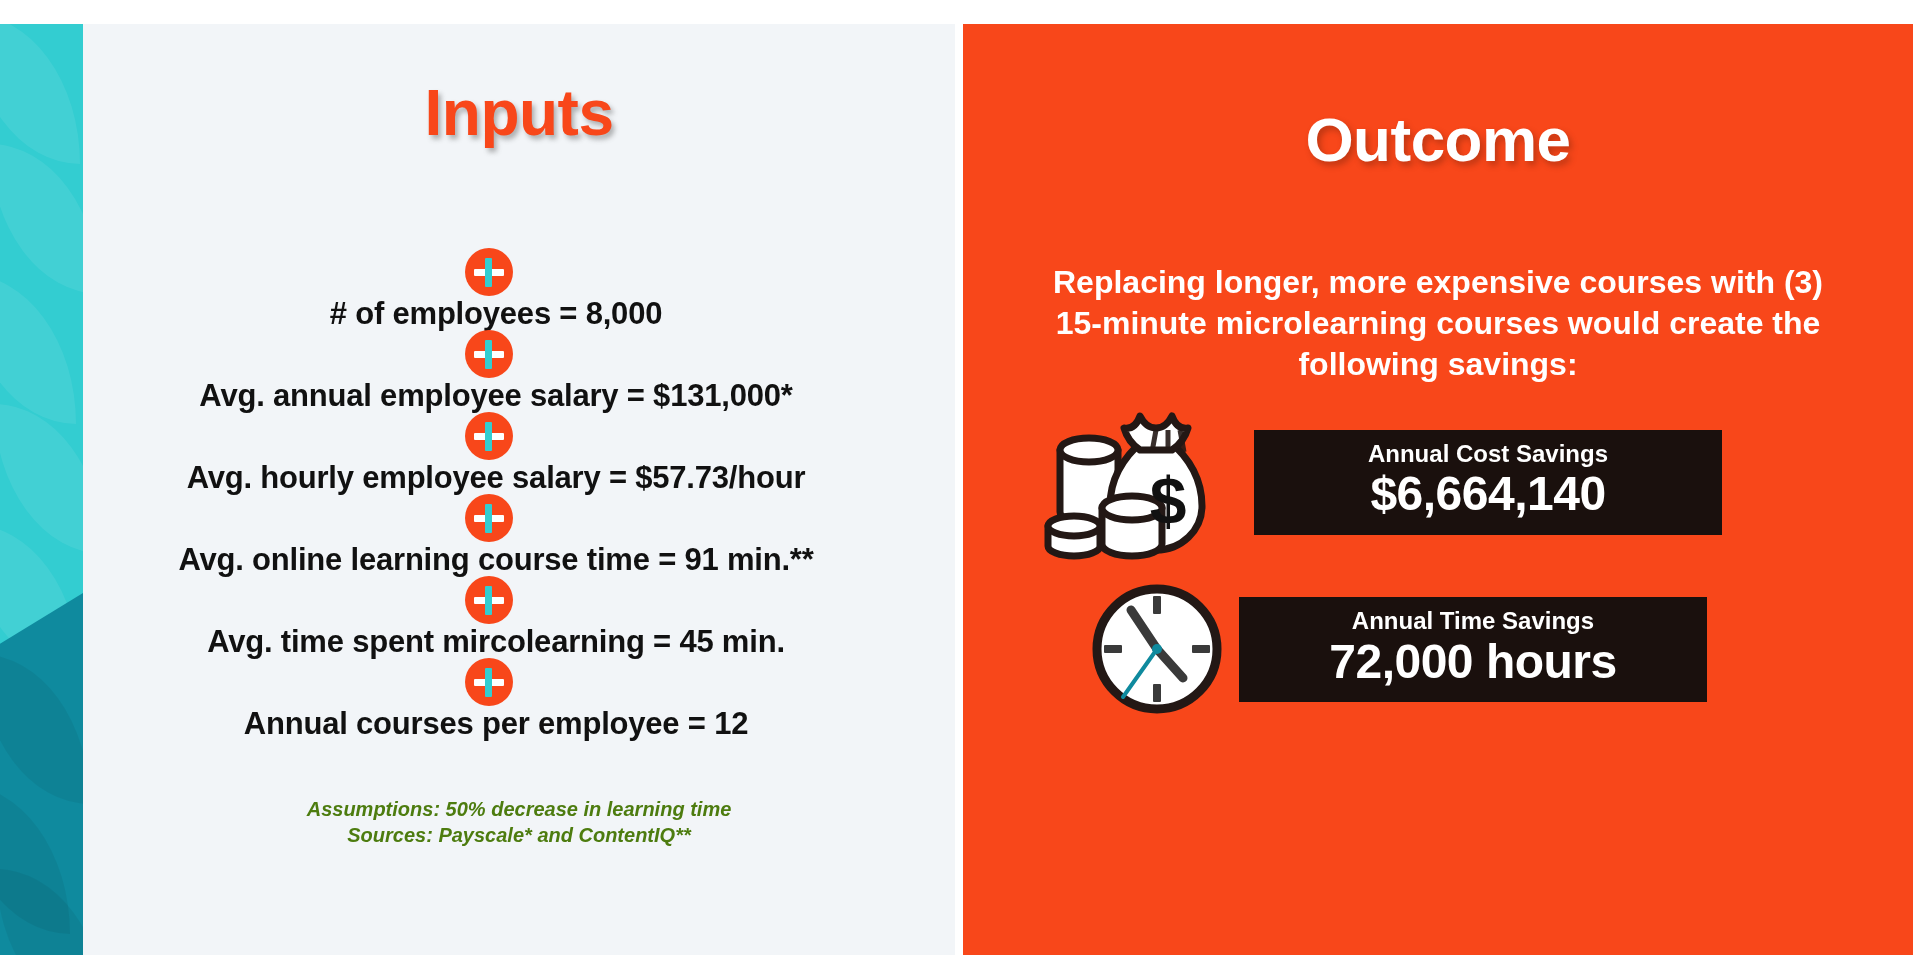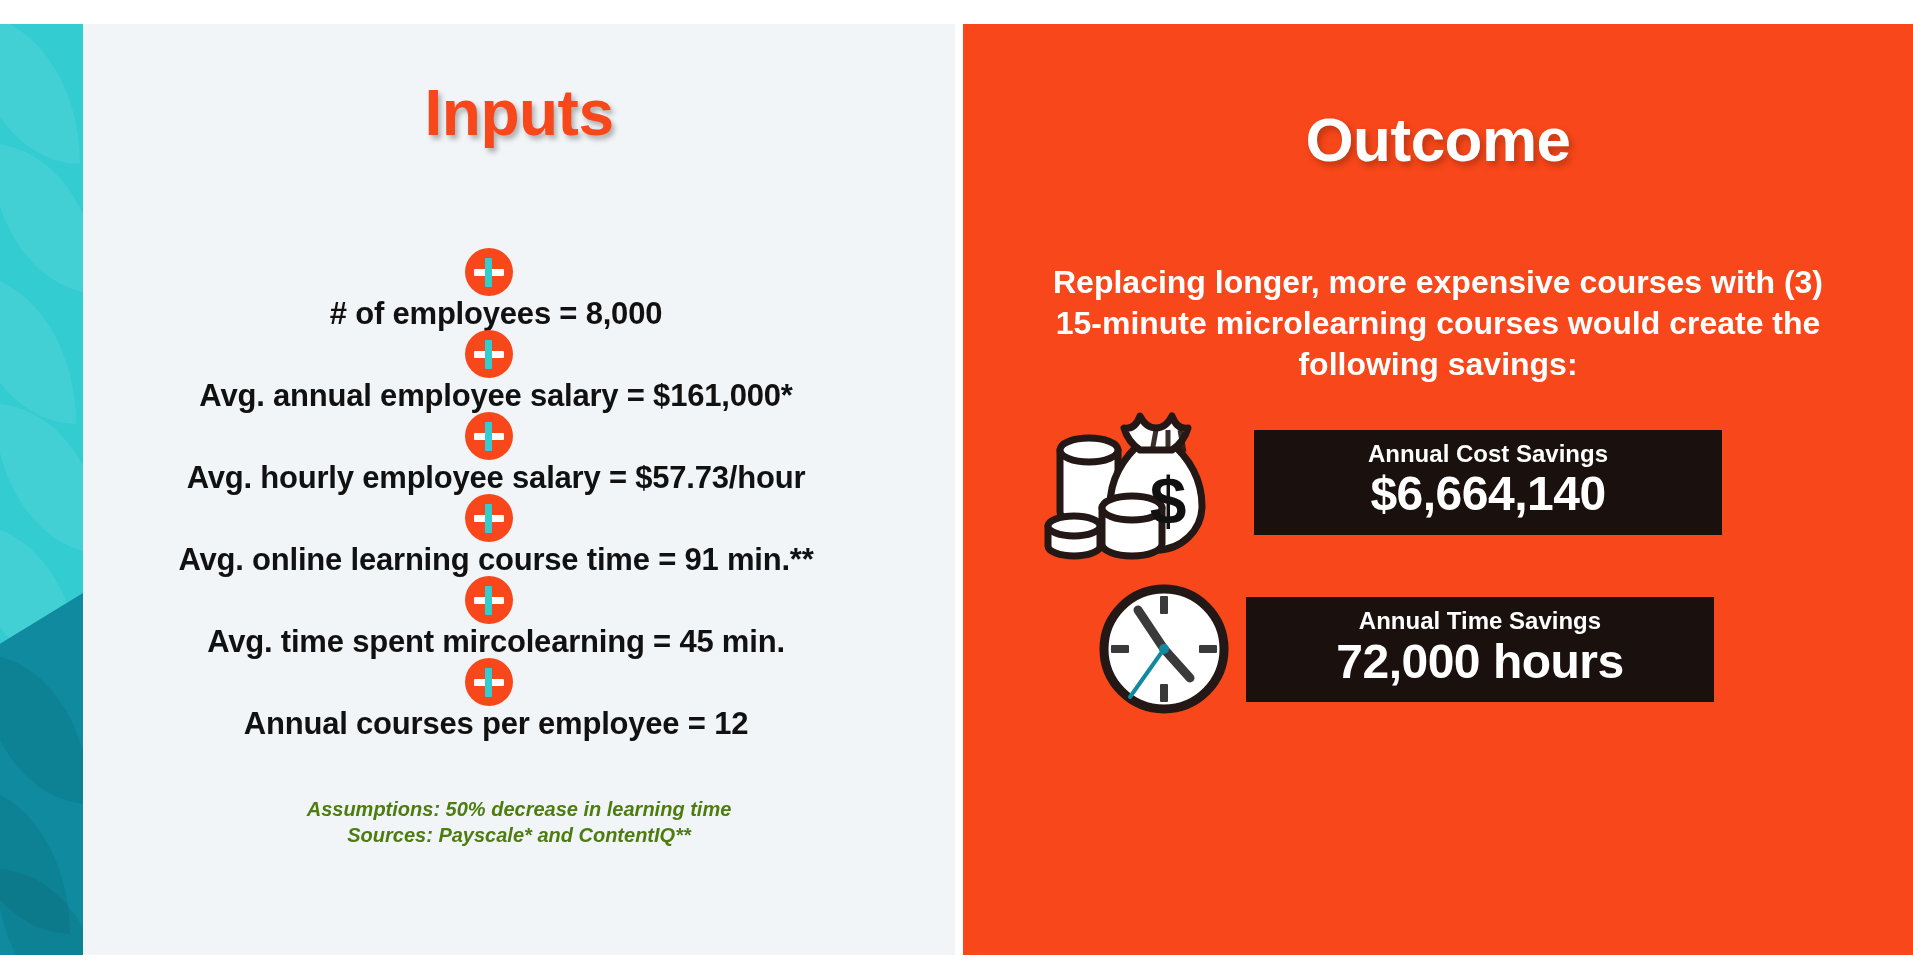--- a/index.html
+++ b/index.html
@@ -76,21 +76,21 @@
     text-shadow:3px 4px 6px rgba(120,35,12,0.45);
     margin-top:38px;
   }
   .outcome-desc{
     position:absolute;left:75px;top:238px;width:800px;text-align:center;
     font-size:32px;font-weight:bold;color:#ffffff;line-height:1.28;
   }
 
   .savings-row{position:absolute;display:flex;align-items:center;}
   .savings-row.cost{left:77px;top:378px;}
-  .savings-row.time{left:134px;top:558px;}
+  .savings-row.time{left:127px;top:558px;}
 
   .value-card{
     background:#1a100d;color:#ffffff;text-align:center;
     padding:10px 30px 14px 30px;box-sizing:border-box;
   }
   .value-card.cost{width:468px;height:105px;margin-left:14px;}
   .value-card.time{width:468px;height:105px;margin-left:14px;}
   .card-label{font-size:24px;font-weight:bold;line-height:1.15;}
   .card-value{font-size:48px;font-weight:bold;line-height:1.12;letter-spacing:-0.5px;}
 
@@ -126,21 +126,21 @@
           <span class="v-bar"></span>
         </span>
         <span class="bullet-text"># of employees = 8,000</span>
       </div>
 
       <div class="bullet-row">
         <span class="plus-badge">
           <span class="h-bar"></span>
           <span class="v-bar"></span>
         </span>
-        <span class="bullet-text">Avg. annual employee salary = $161,000*</span>
+        <span class="bullet-text">Avg. annual employee salary = $131,000*</span>
       </div>
 
       <div class="bullet-row">
         <span class="plus-badge">
           <span class="h-bar"></span>
           <span class="v-bar"></span>
         </span>
         <span class="bullet-text">Avg. hourly employee salary = $57.73/hour</span>
       </div>
 

